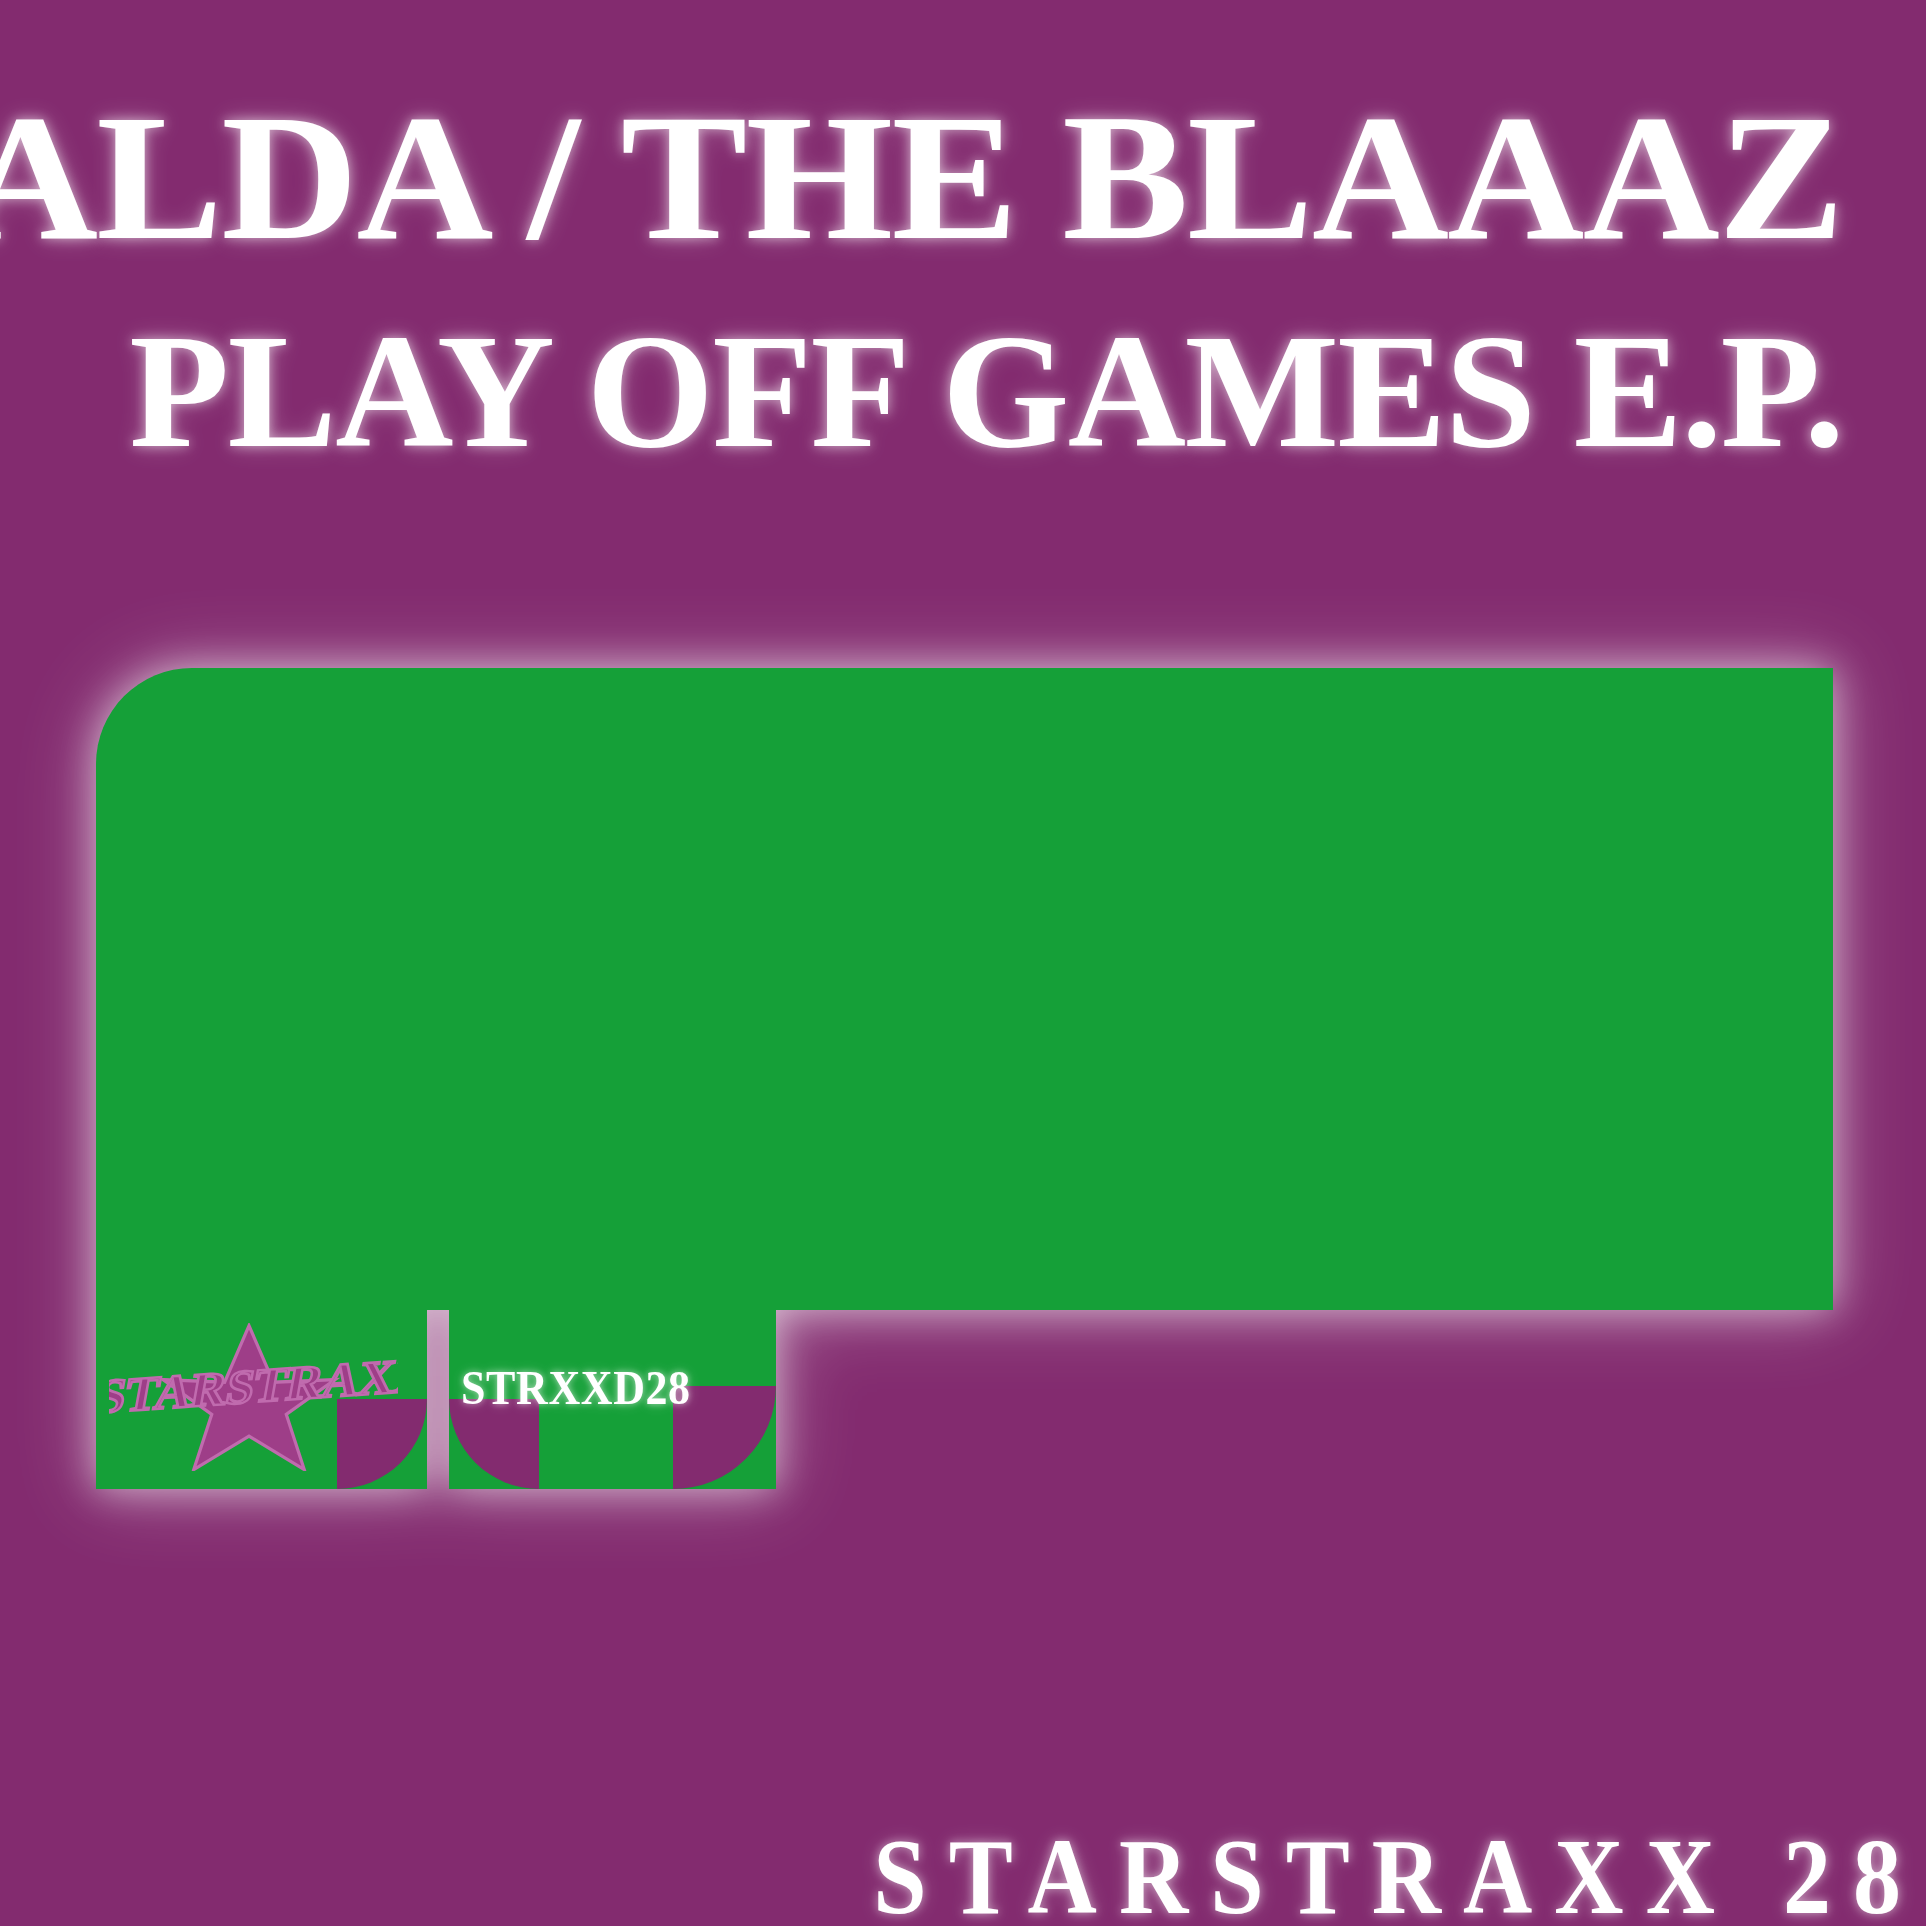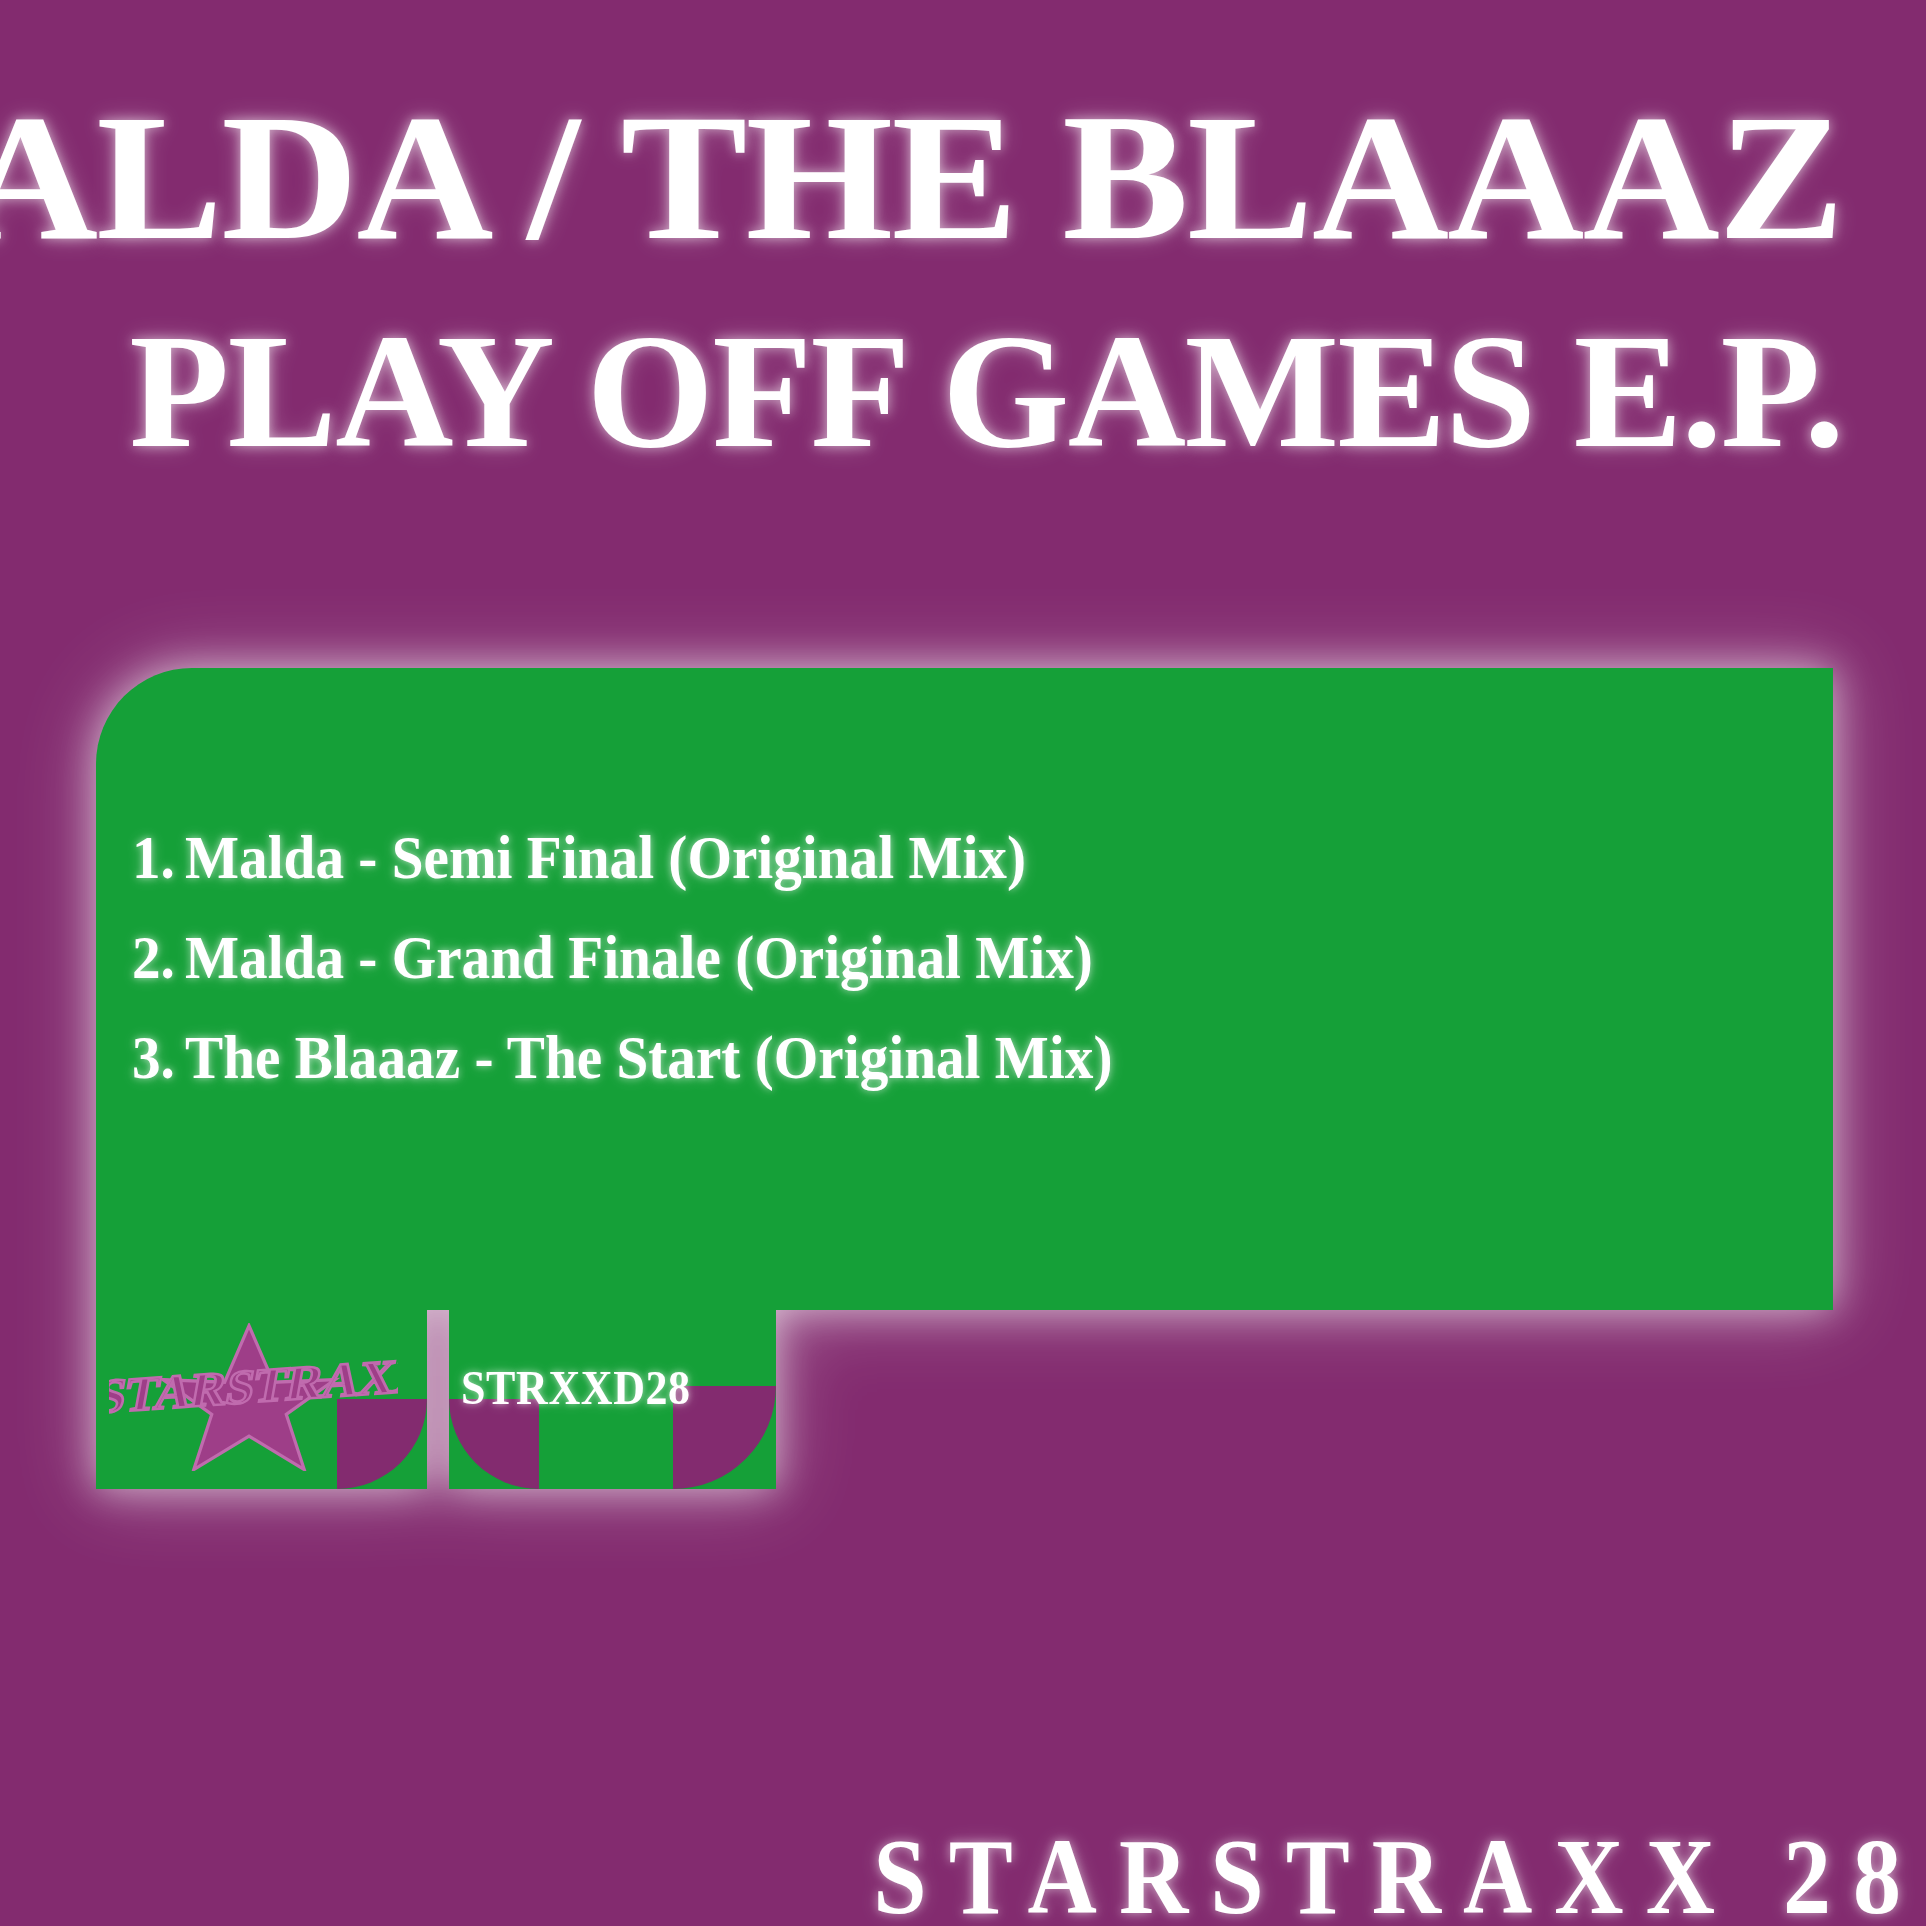--- a/index.html
+++ b/index.html
@@ -216,31 +216,20 @@
     <span class="title-line" id="title-line-1">MALDA / THE BLAAAZ</span>
     <span class="title-line" id="title-line-2">PLAY OFF GAMES E.P.</span>
   </div>
 
   <div id="panel-wrap">
     <div class="panel-piece" id="panel-body"></div>
     <div class="panel-piece" id="panel-leg-left"></div>
     <div class="panel-piece" id="panel-leg-right"></div>
   </div>
 
-  <div id="tracklist">
-    <span class="track-row">
-      <span class="track-num">1.</span><span>Malda - Semi Final (Original Mix)</span>
-    </span>
-    <span class="track-row">
-      <span class="track-num">2.</span><span>Malda - Grand Finale (Original Mix)</span>
-    </span>
-    <span class="track-row">
-      <span class="track-num">3.</span><span>The Blaaaz - The Start (Original Mix)</span>
-    </span>
-  </div>
 
   <div id="label-logo">
     <svg viewBox="0 0 450 230" xmlns="http://www.w3.org/2000/svg">
       <g>
         <polygon points="218,4 256,92 352,88 276,142 304,228 218,176 132,228 160,142 84,88 180,92" fill="#9E3E88" stroke="#C06BAE" stroke-width="5"></polygon>
         <text x="14" y="140" font-family="Liberation Serif, serif" font-weight="bold" font-size="76" fill="#9E3E88" stroke="#C06BAE" stroke-width="4" transform="skewX(-14) rotate(-4 14 140)">STARSTRAXX</text>
       </g>
     </svg>
   </div>
 

